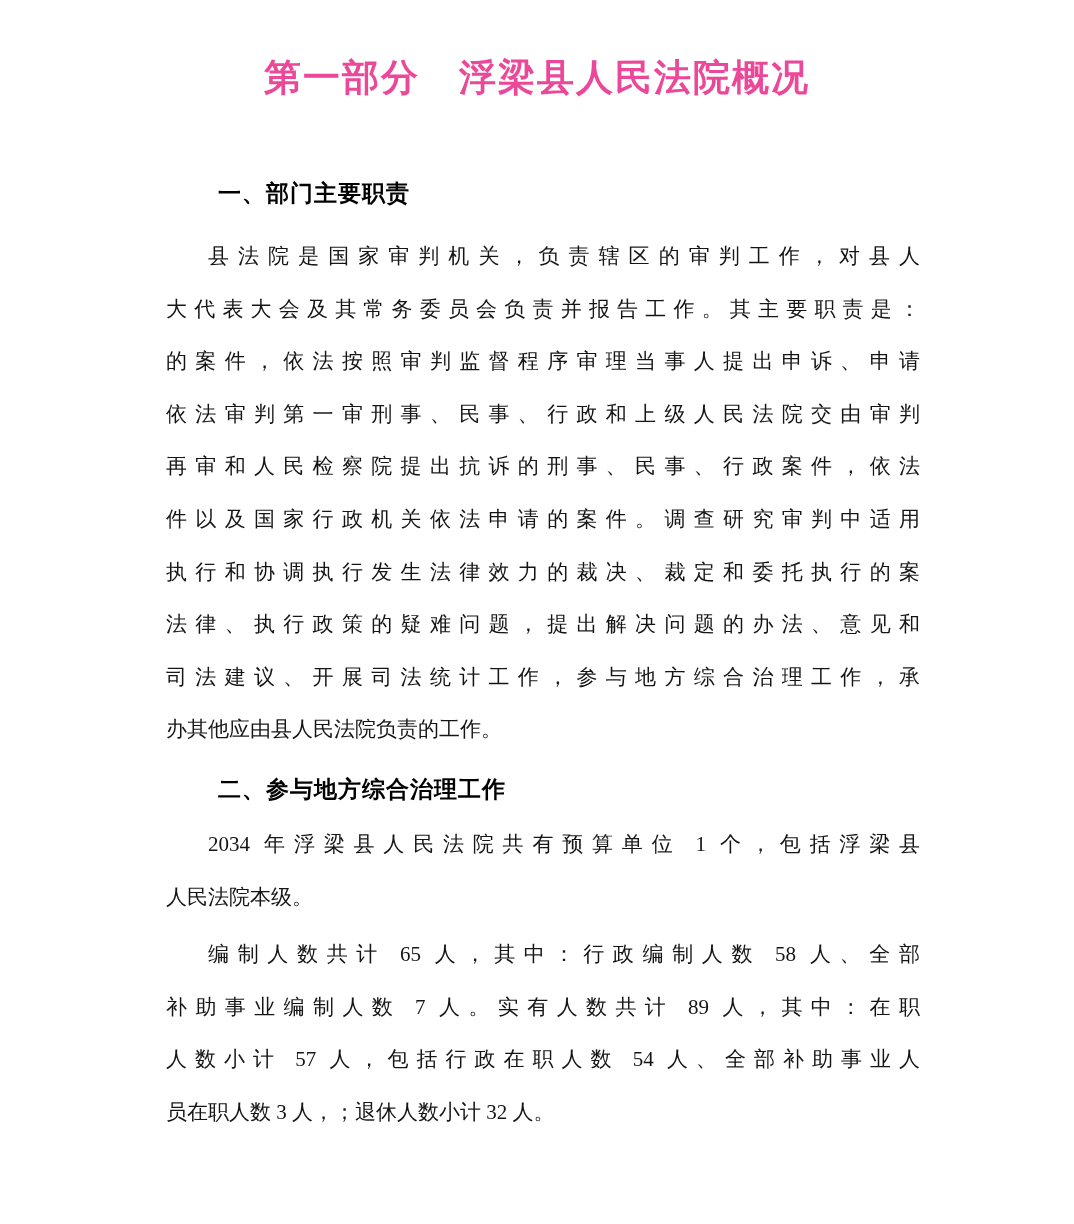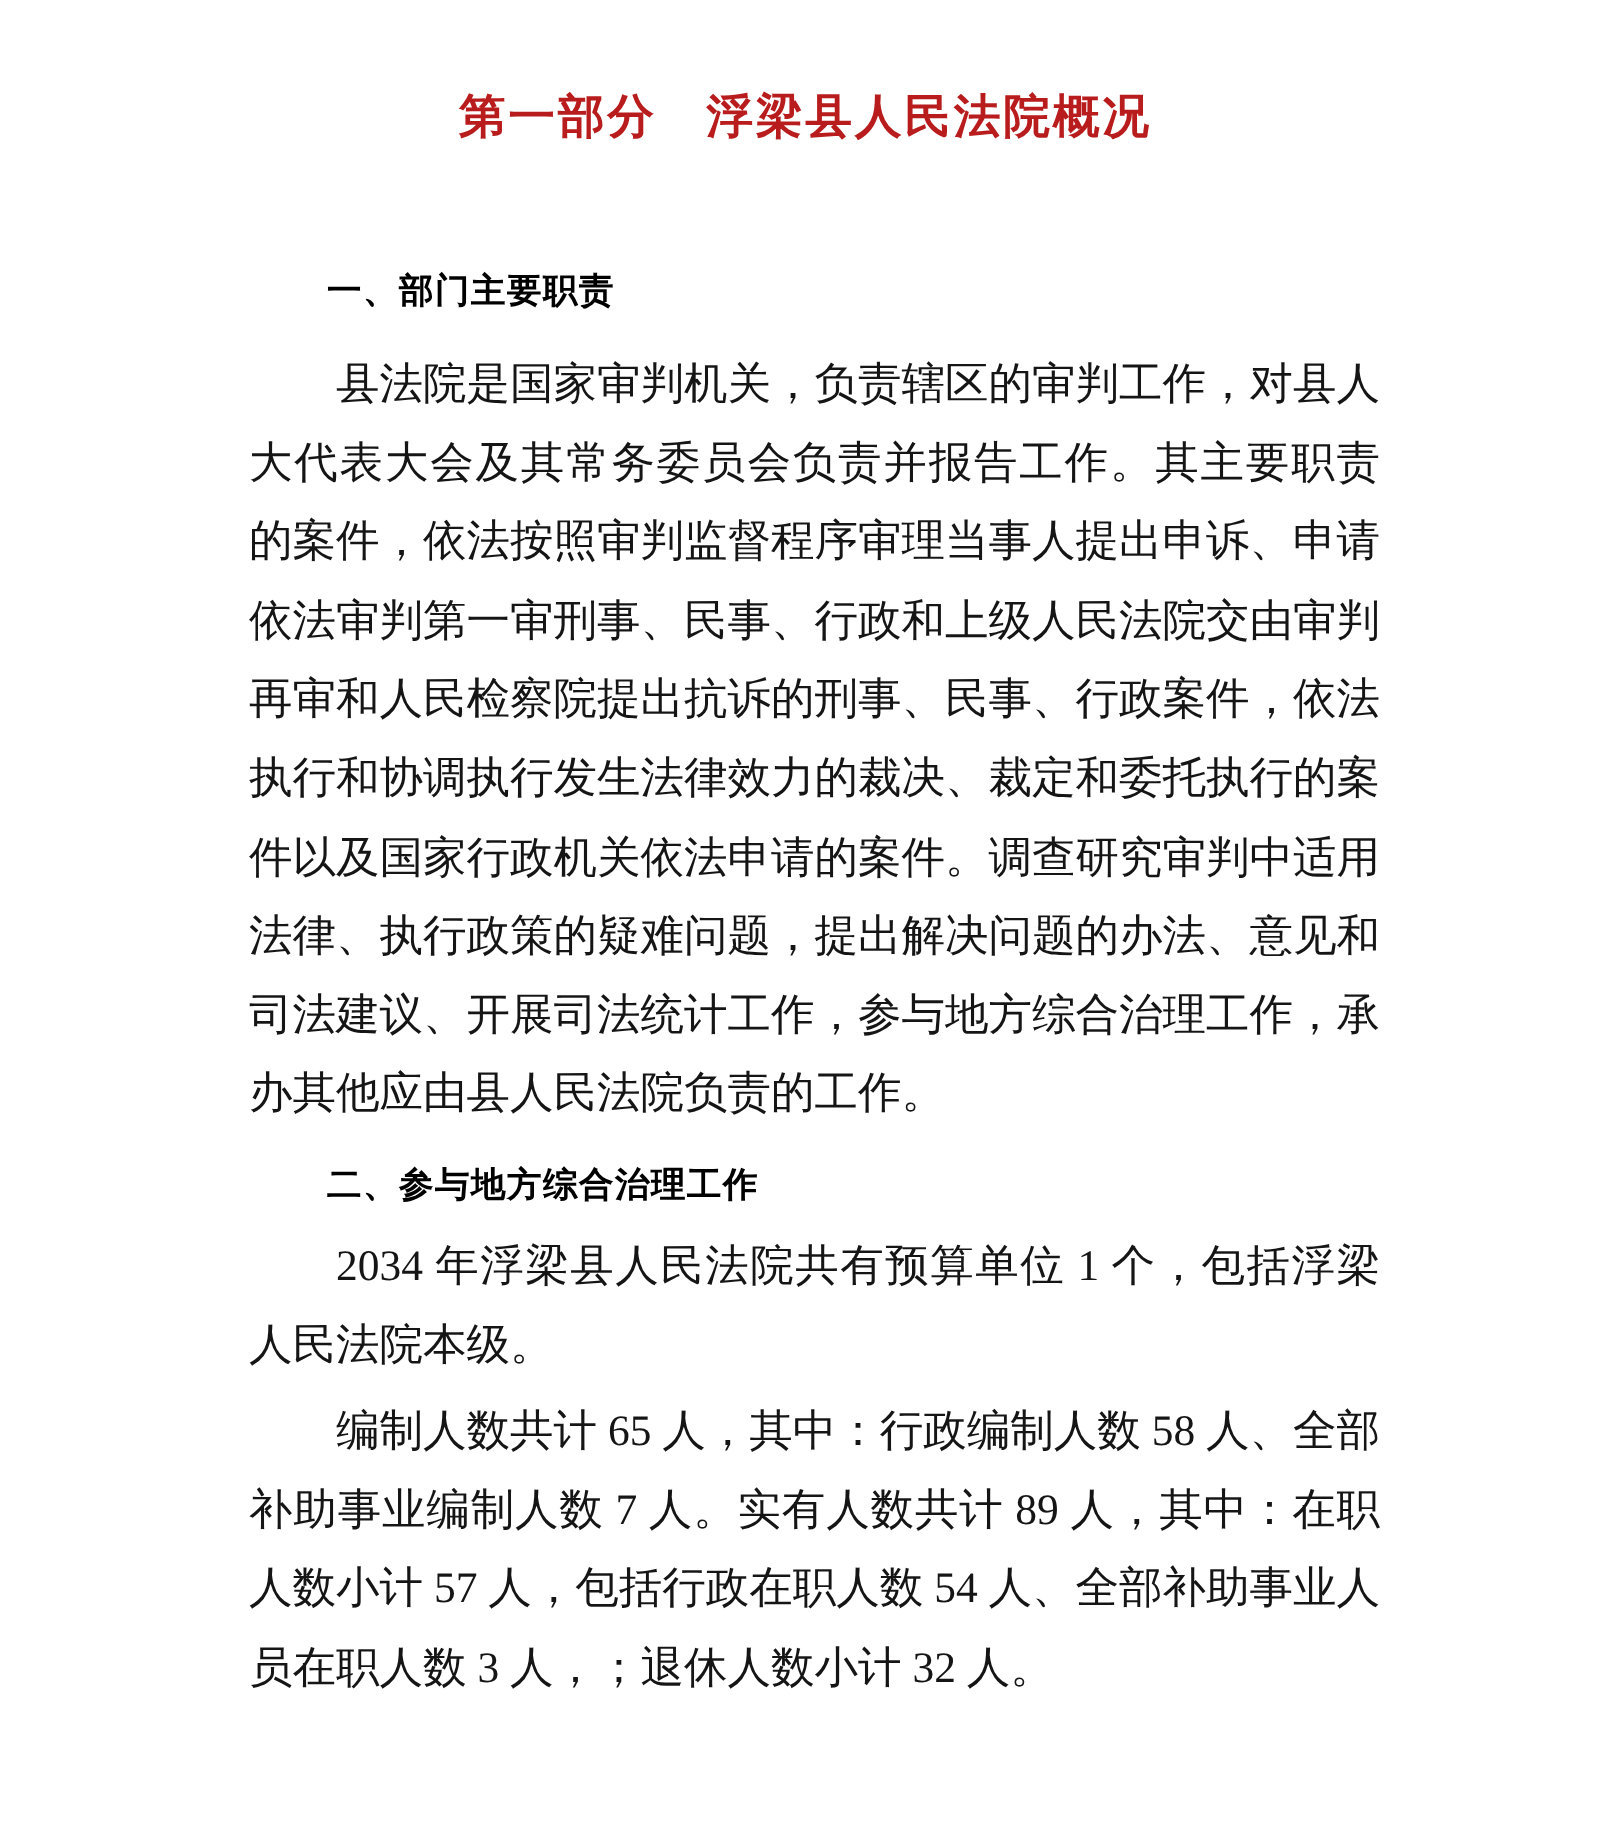--- a/index.html
+++ b/index.html
@@ -26,24 +26,24 @@
 
   
   .doc-title {
     position: absolute;
     top: 58px;
     left: 0;
     width: 1074px;
     text-align: center;
     font-family: "Liberation Sans", "DejaVu Sans", sans-serif;
     font-weight: bold;
-    font-size: 31px;
+    font-size: 37px;
     line-height: 40px;
     letter-spacing: 2px;
-    color: #b91c1c;
+    color: #ec4899;
     white-space: pre;
   }
 
   
   .sec-heading {
     position: absolute;
     left: 166px;
     width: 754px;
     box-sizing: border-box;
     padding-left: 52px;
@@ -61,21 +61,21 @@
   .para {
     position: absolute;
     left: 166px;
     width: 754px;
   }
   #para-1 { top: 230px; }
   #para-2 { top: 818px; }
   #para-3 { top: 928px; }
 
   .line {
-    font-size: 29px;
+    font-size: 21px;
     line-height: 52.6px;
     height: 52.6px;
     overflow: hidden;
     text-align: justify;
     text-align-last: justify;
     text-justify: inter-character;
     color: #151515;
   }
   .line.first { text-indent: 2em; }
   .line.end {
@@ -91,22 +91,22 @@
   <div class="doc-title">第一部分　浮梁县人民法院概况</div>
 
   <div class="sec-heading" id="heading-1">一、部门主要职责</div>
 
   <div class="para" id="para-1">
     <div class="line first">县法院是国家审判机关，负责辖区的审判工作，对县人</div>
     <div class="line">大代表大会及其常务委员会负责并报告工作。其主要职责是：</div>
     <div class="line">的案件，依法按照审判监督程序审理当事人提出申诉、申请</div>
     <div class="line">依法审判第一审刑事、民事、行政和上级人民法院交由审判</div>
     <div class="line">再审和人民检察院提出抗诉的刑事、民事、行政案件，依法</div>
+    <div class="line">件以及国家行政机关依法申请的案件。调查研究审判中适用</div>
     <div class="line">执行和协调执行发生法律效力的裁决、裁定和委托执行的案</div>
-    <div class="line">件以及国家行政机关依法申请的案件。调查研究审判中适用</div>
     <div class="line">法律、执行政策的疑难问题，提出解决问题的办法、意见和</div>
     <div class="line">司法建议、开展司法统计工作，参与地方综合治理工作，承</div>
     <div class="line end">办其他应由县人民法院负责的工作。</div>
   </div>
 
   <div class="sec-heading" id="heading-2">二、参与地方综合治理工作</div>
 
   <div class="para" id="para-2">
     <div class="line first">2034 年浮梁县人民法院共有预算单位 1 个，包括浮梁县</div>
     <div class="line end">人民法院本级。</div>

